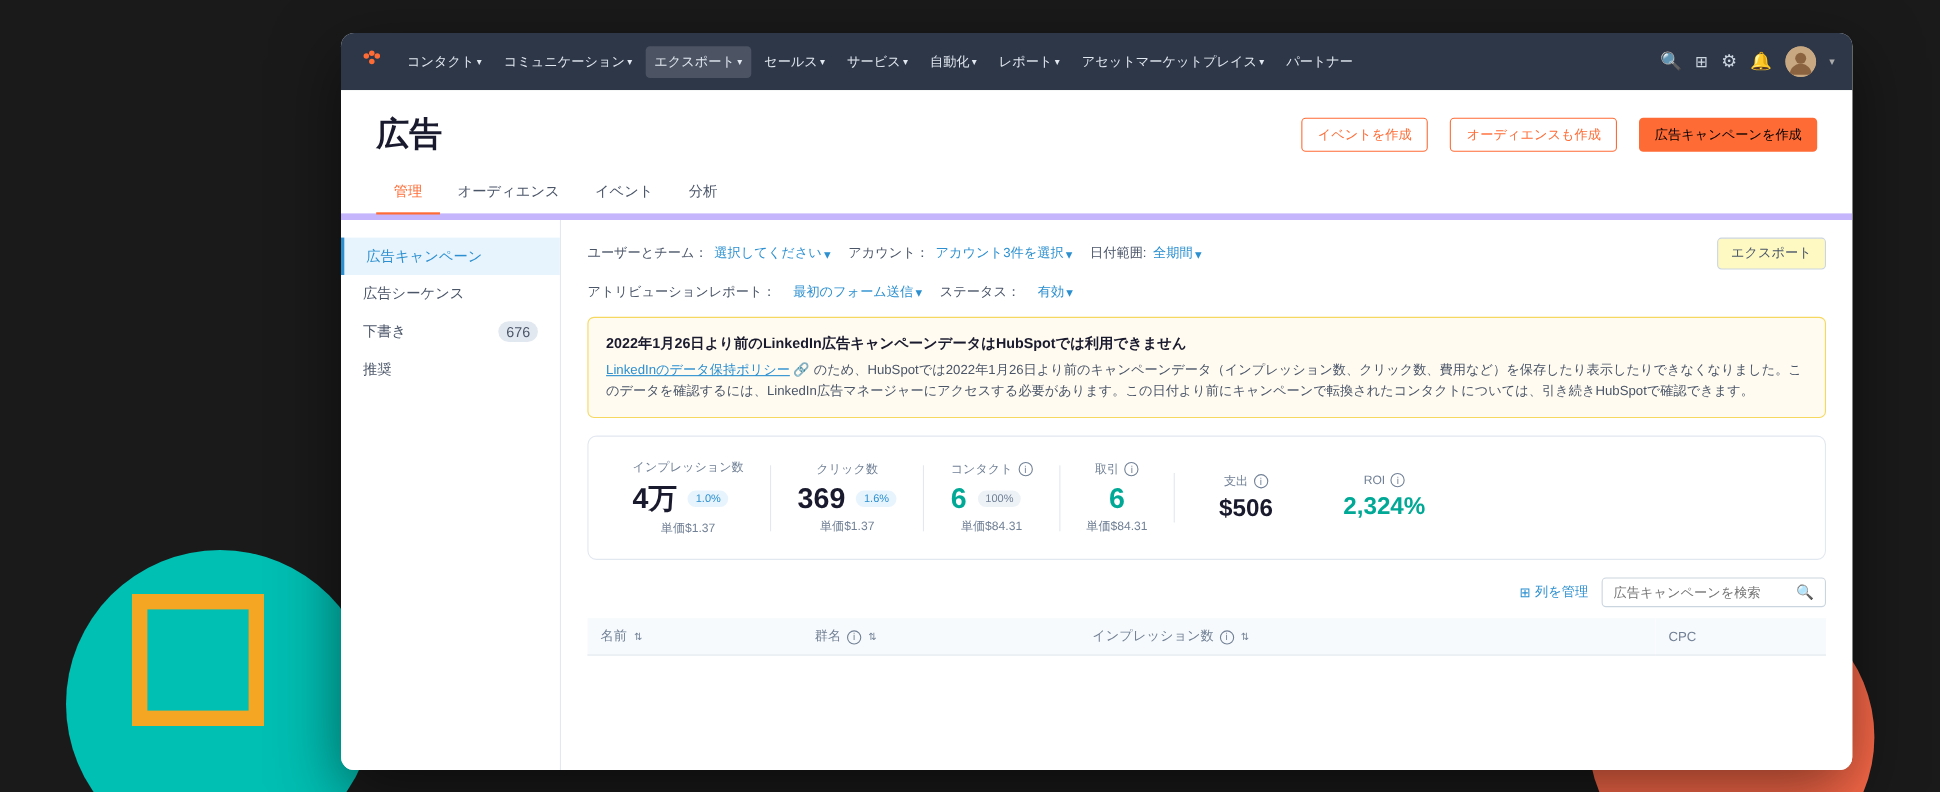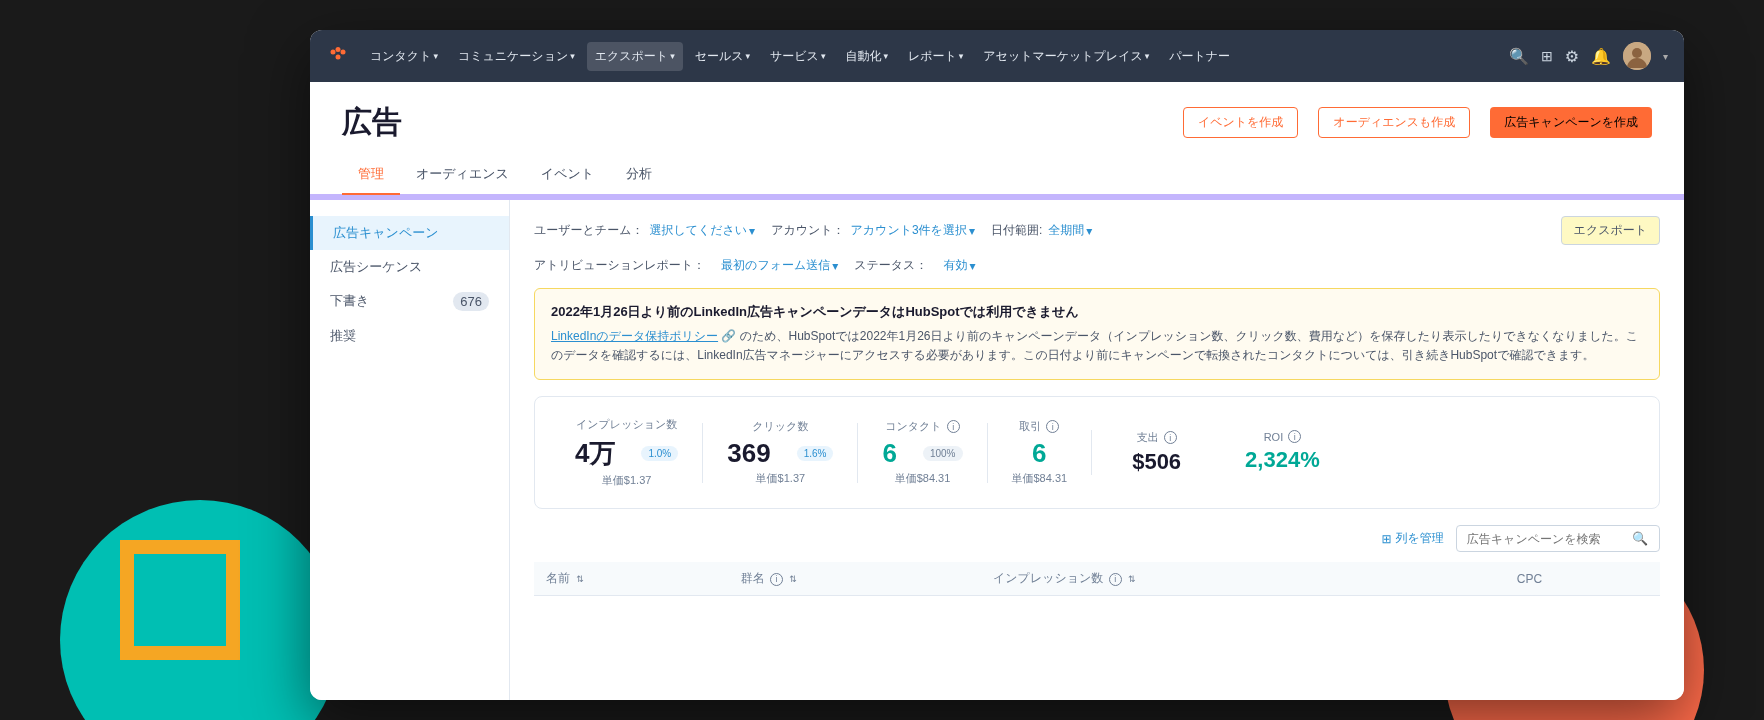--- a/index.html
+++ b/index.html
@@ -322,21 +322,21 @@
       font-size: 11px;
       color: #718096;
       margin-top: 2px;
     }
     .stat-badge {
       background: #e8f4fd;
       color: #2b8fd0;
       border-radius: 10px;
       padding: 2px 7px;
       font-size: 10px;
-      margin-left: 20px;
+      margin-left: 4px;
     }
     .stat-badge.gray {
       background: #edf2f7;
       color: #718096;
     }
     .stat-divider {
       width: 1px;
       height: 60px;
       background: #e2e8f0;
       margin: 0 8px;

